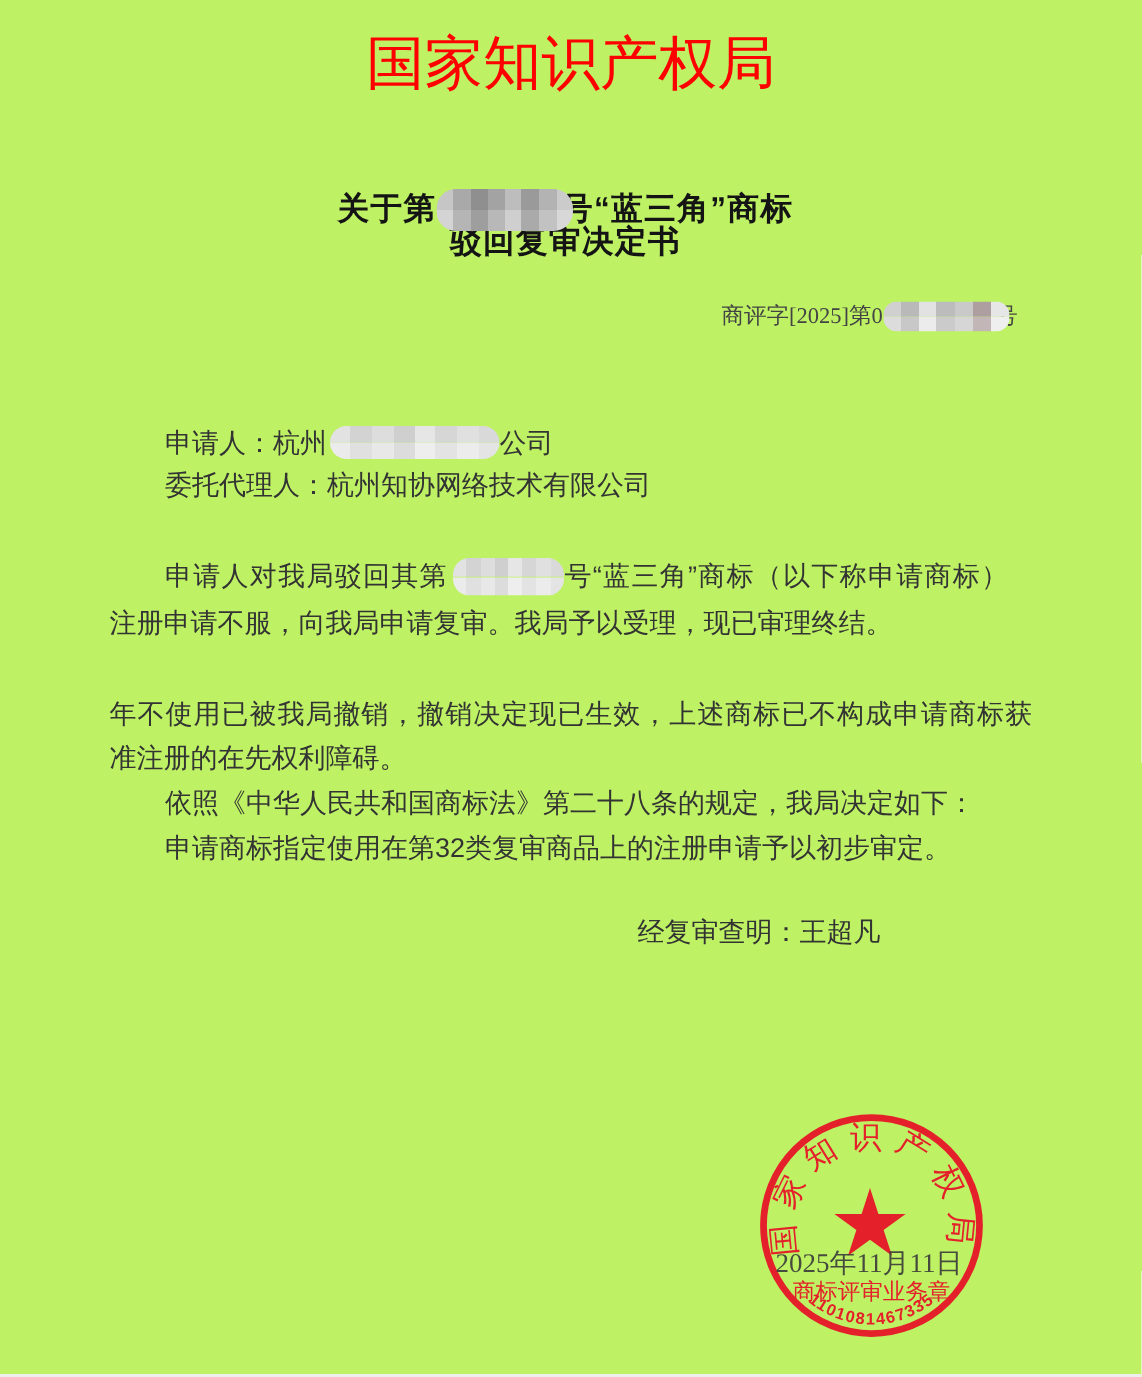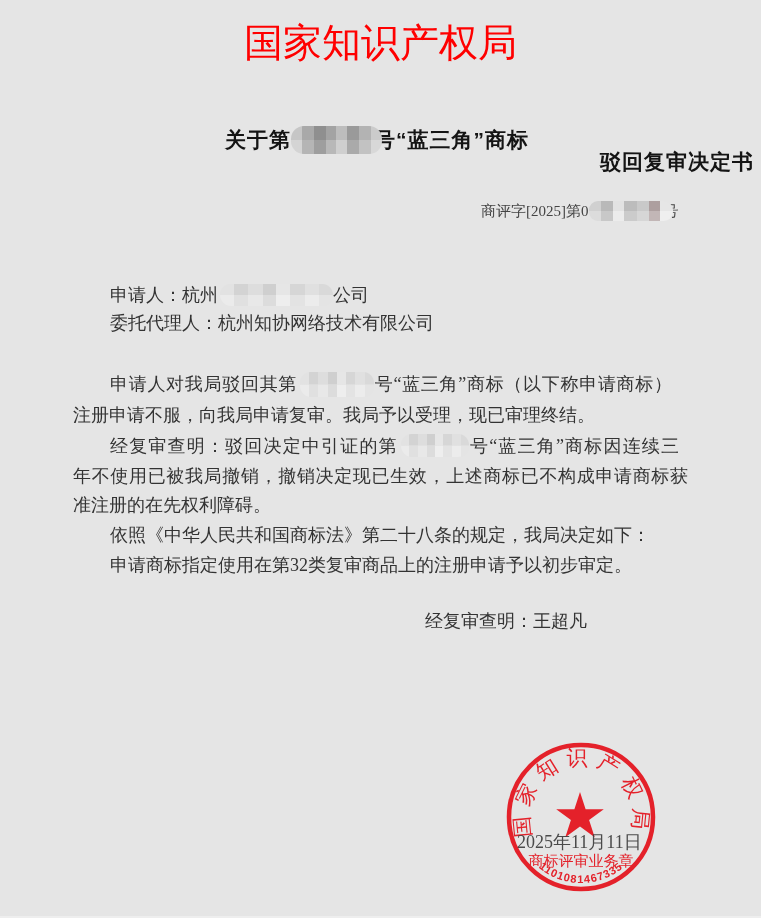--- a/index.html
+++ b/index.html
@@ -1,20 +1,20 @@
 <!DOCTYPE html>
 <html><head>
   <meta charset="utf-8">
   <style>
     html, body { margin: 0; padding: 0; background: #ffffff; }
     .page {
       position: relative;
       width: 761px;
       height: 918px;
-      background: #e5e5e5;
+      background: #bef264;
       overflow: hidden;
     }
     .bottom-rule {
       position: absolute; left: 0; top: 916px; width: 761px; height: 2px;
       background: #eeeeee;
     }
     .title {
       position: absolute; left: 0; top: 20px; width: 761px;
       text-align: center;
       font-family: "Liberation Sans", "DejaVu Sans", sans-serif;
@@ -25,31 +25,31 @@
     .heading {
       position: absolute; left: 0; width: 754px;
       text-align: center;
       font-family: "Liberation Sans", "DejaVu Sans", sans-serif;
       font-size: 21px; line-height: 24px; font-weight: bold;
       letter-spacing: 1px;
       color: #141414;
       white-space: nowrap;
     }
     .heading.l1 { top: 128px; z-index: 2; }
-    .heading.l2 { top: 150px; z-index: 1; text-align: right; }
+    .heading.l2 { top: 150px; z-index: 1; }
     .ref {
       position: absolute; left: 481px; top: 202px;
       font-family: "Liberation Serif", "DejaVu Serif", serif;
       font-size: 15px; line-height: 18px;
       color: #444444;
       white-space: nowrap;
     }
     .line {
       position: absolute;
-      font-family: Liberation Serif, serif;
+      font-family: Liberation Sans, sans-serif;
       font-size: 18px; line-height: 20px;
       color: #333333;
       white-space: nowrap;
     }
     .justify { text-align: justify; text-align-last: justify; }
 
     
     .redact {
       display: inline-block;
       vertical-align: top;
@@ -115,21 +115,20 @@
 
   <div class="ref"><span>商评字[2025]第0</span><span class="redact mid rf"></span><span>号</span></div>
 
   <div class="line" style="left:110px; top:285px;"><span>申请人：</span><span>杭州</span><span class="redact light ap"></span><span>公司</span></div>
 
   <div class="line" style="left:110px; top:313px;text-align:right;"><span>委托代理人：</span><span>杭州知协网络技术有限公司</span></div>
 
   <div class="line justify" style="left:110px; top:374px; width:562px;"><span>申请人对我局驳回其第</span><span class="redact light p1"></span><span>号“蓝三角”商标（以下称申请商标）</span></div>
   <div class="line" style="left:73px; top:405px;">注册申请不服，向我局申请复审。我局予以受理，现已审理终结。</div>
 
-  <div class="line justify" style="left:110px; top:436px; width:569px;"><span>经复审查明：驳回决定中引证的第</span><span class="redact light p2"></span><span>号“蓝三角”商标因连续三</span></div>
   <div class="line justify" style="left:73px; top:466px; width:615px;">年不使用已被我局撤销，撤销决定现已生效，上述商标已不构成申请商标获</div>
   <div class="line" style="left:73px; top:495px;">准注册的在先权利障碍。</div>
 
   <div class="line" style="left:110px; top:525px;">依照《中华人民共和国商标法》第二十八条的规定，我局决定如下：</div>
   <div class="line" style="left:110px; top:555px;">申请商标指定使用在第32类复审商品上的注册申请予以初步审定。</div>
 
   <div class="line" style="left:425px; top:611px;"><span>经复审查明：</span><span class="examiner-name">王超凡</span></div>
 
   <svg class="seal" viewBox="0 0 152 152">
     <defs>

